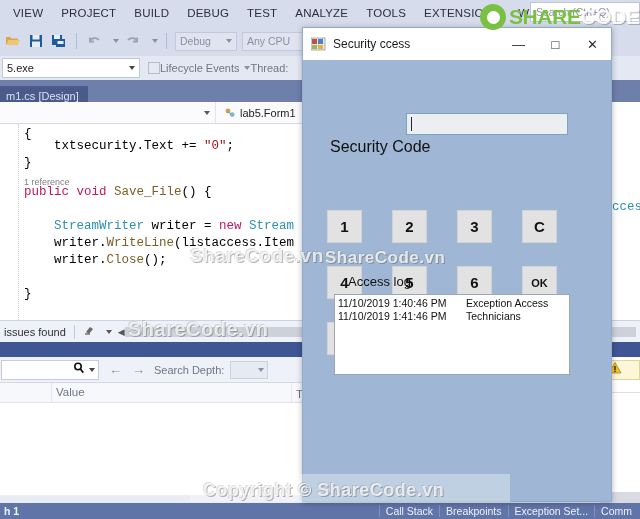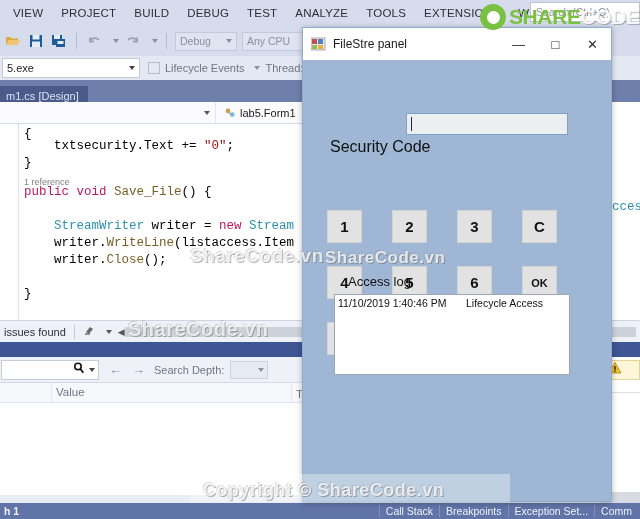--- a/index.html
+++ b/index.html
@@ -44,21 +44,21 @@
 
   .vs-row2 {
     position:absolute; left:0; top:56px; width:640px; height:24px;
     background:#e3e8f3; display:flex; align-items:center;
   }
   .proc-combo {
     width:138px; height:20px; margin-left:2px; background:#fff;
     border:1px solid #c3c9da; display:flex; align-items:center;
     justify-content:space-between; padding:0 4px; font-size:11px; color:#222;
   }
-  .lifecycle { display:flex; align-items:center; gap:5px; margin-left:8px; font-size:11px; color:#6f7585;}
+  .lifecycle { display:flex; align-items:center; margin-left:8px; font-size:11px; color:#6f7585;}
   .lc-box { width:12px;height:12px;border:1px solid #b6bccd;background:#e3e8f3;}
 
   .vs-tabstrip {
     position:absolute; left:0; top:80px; width:640px; height:22px;
     background:#6f7fab;
   }
   .vs-tab-active {
     position:absolute; left:0; top:6px; height:22px; padding:4px 9px 0 6px;
     background:#4a5a8a; color:#dbe2f2; font-size:11px; white-space:nowrap;
   }
@@ -416,21 +416,21 @@
     <div class="dlg-title">
       <span class="dlg-icon">
         <svg width="15" height="14" viewBox="0 0 15 14">
             <rect x="0" y="1" width="14" height="12" fill="#e8e8e8" stroke="#9a9a9a" stroke-width=".8"></rect>
             <rect x="1" y="2" width="5" height="5" fill="#c0504d"></rect>
             <rect x="7" y="2" width="5" height="5" fill="#4f81bd"></rect>
             <rect x="1" y="8" width="5" height="4" fill="#9bbb59"></rect>
             <rect x="7" y="8" width="5" height="4" fill="#e8b23a"></rect>
           </svg>
       </span>
-      <span class="dlg-title-text">FileStre panel</span>
+      <span class="dlg-title-text">Security ccess</span>
       <span class="dlg-btns">
         <span class="dlg-btn">—</span>
         <span class="dlg-btn">□</span>
         <span class="dlg-btn">✕</span>
       </span>
     </div>
 
     <div class="dlg-body">
       <div class="lbl-seccode">Security Code</div>
       <div class="sec-input">
@@ -456,21 +456,25 @@
           <div class="kp-key">8</div>
           <div class="kp-key">9</div>
           <div class="kp-key">0</div>
         </div>
       </div>
 
       <div class="lbl-accesslog">Access log</div>
       <div class="log-box">
         <div class="log-row">
           <span class="log-ts">11/10/2019 1:40:46 PM</span>
-          <span class="log-msg">Lifecycle Access</span>
+          <span class="log-msg">Exception Access</span>
+        </div>
+        <div class="log-row">
+          <span class="log-ts">11/10/2019 1:41:46 PM</span>
+          <span class="log-msg">Technicians</span>
         </div>
       </div>
     </div>
   </div>
 
   <div class="logo">
     <span class="logo-mark">
         <span class="logo-inner"></span>
       </span>
     <span class="logo-t1">SHARE</span>

